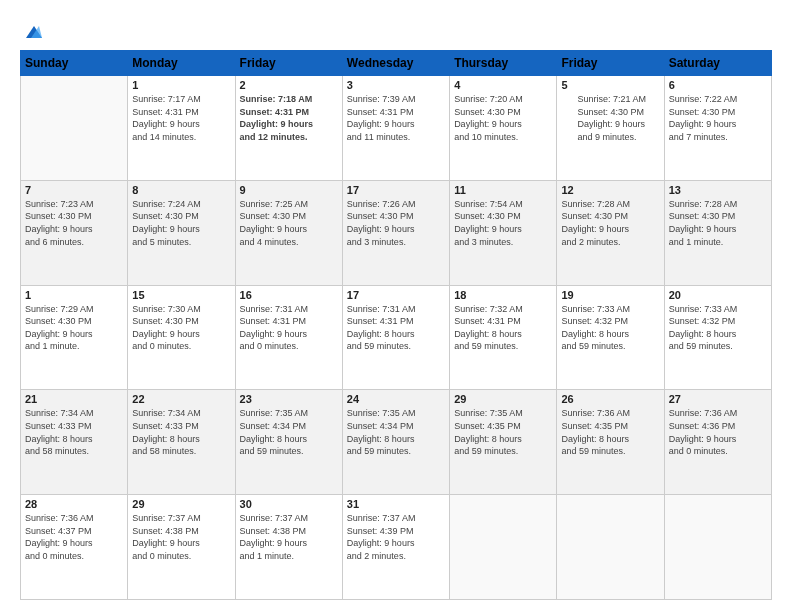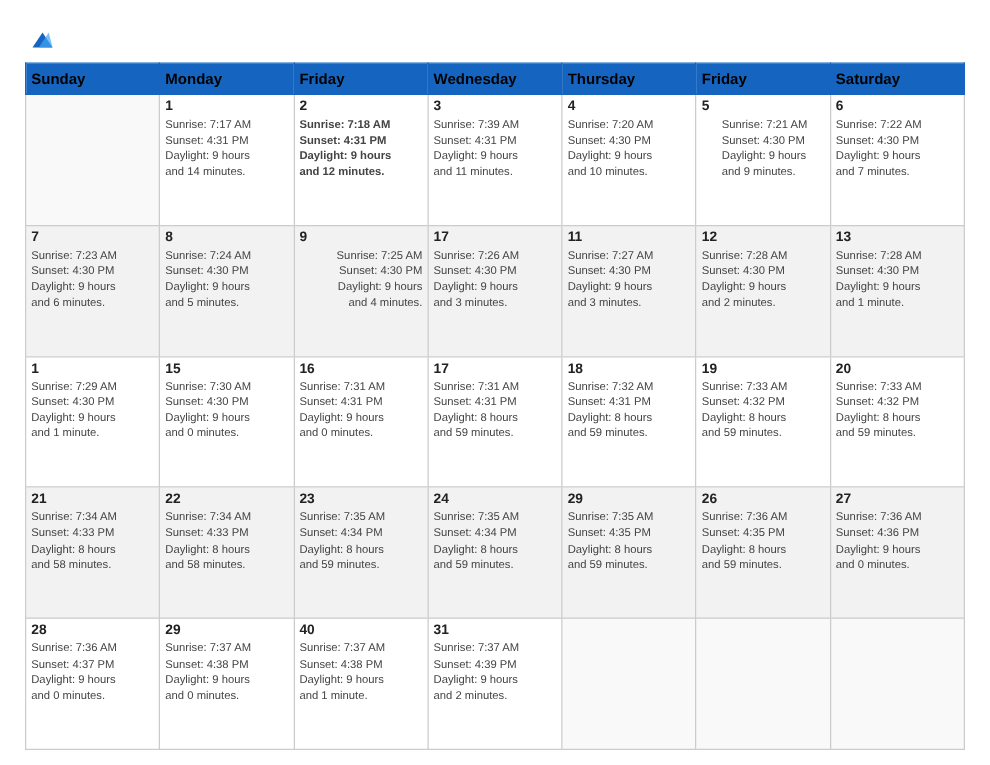--- a/index.html
+++ b/index.html
@@ -188,35 +188,35 @@
           </td>
           <td>
             <span class="day-num">8</span>
             <div class="day-info" style="white-space: pre-line;">Sunrise: 7:24 AM
 Sunset: 4:30 PM
 Daylight: 9 hours
 and 5 minutes.</div>
           </td>
           <td>
             <span class="day-num">9</span>
-            <div class="day-info" style="white-space: pre-line; text-align: right;">Sunrise: 7:25 AM
+            <div class="day-info" style="white-space: pre-line;">Sunrise: 7:25 AM
 Sunset: 4:30 PM
 Daylight: 9 hours
 and 4 minutes.</div>
           </td>
           <td>
             <span class="day-num">17</span>
             <div class="day-info" style="white-space: pre-line;">Sunrise: 7:26 AM
 Sunset: 4:30 PM
 Daylight: 9 hours
 and 3 minutes.</div>
           </td>
           <td>
             <span class="day-num">11</span>
-            <div class="day-info" style="white-space: pre-line;">Sunrise: 7:27 AM
+            <div class="day-info" style="white-space: pre-line;">Sunrise: 7:54 AM
 Sunset: 4:30 PM
 Daylight: 9 hours
 and 3 minutes.</div>
           </td>
           <td>
             <span class="day-num">12</span>
             <div class="day-info" style="white-space: pre-line;">Sunrise: 7:28 AM
 Sunset: 4:30 PM
 Daylight: 9 hours
 and 2 minutes.</div>
@@ -340,21 +340,21 @@
 and 0 minutes.</div>
           </td>
           <td>
             <span class="day-num">29</span>
             <div class="day-info" style="white-space: pre-line;">Sunrise: 7:37 AM
 Sunset: 4:38 PM
 Daylight: 9 hours
 and 0 minutes.</div>
           </td>
           <td>
-            <span class="day-num">40</span>
+            <span class="day-num">30</span>
             <div class="day-info" style="white-space: pre-line;">Sunrise: 7:37 AM
 Sunset: 4:38 PM
 Daylight: 9 hours
 and 1 minute.</div>
           </td>
           <td>
             <span class="day-num">31</span>
             <div class="day-info" style="white-space: pre-line;">Sunrise: 7:37 AM
 Sunset: 4:39 PM
 Daylight: 9 hours

